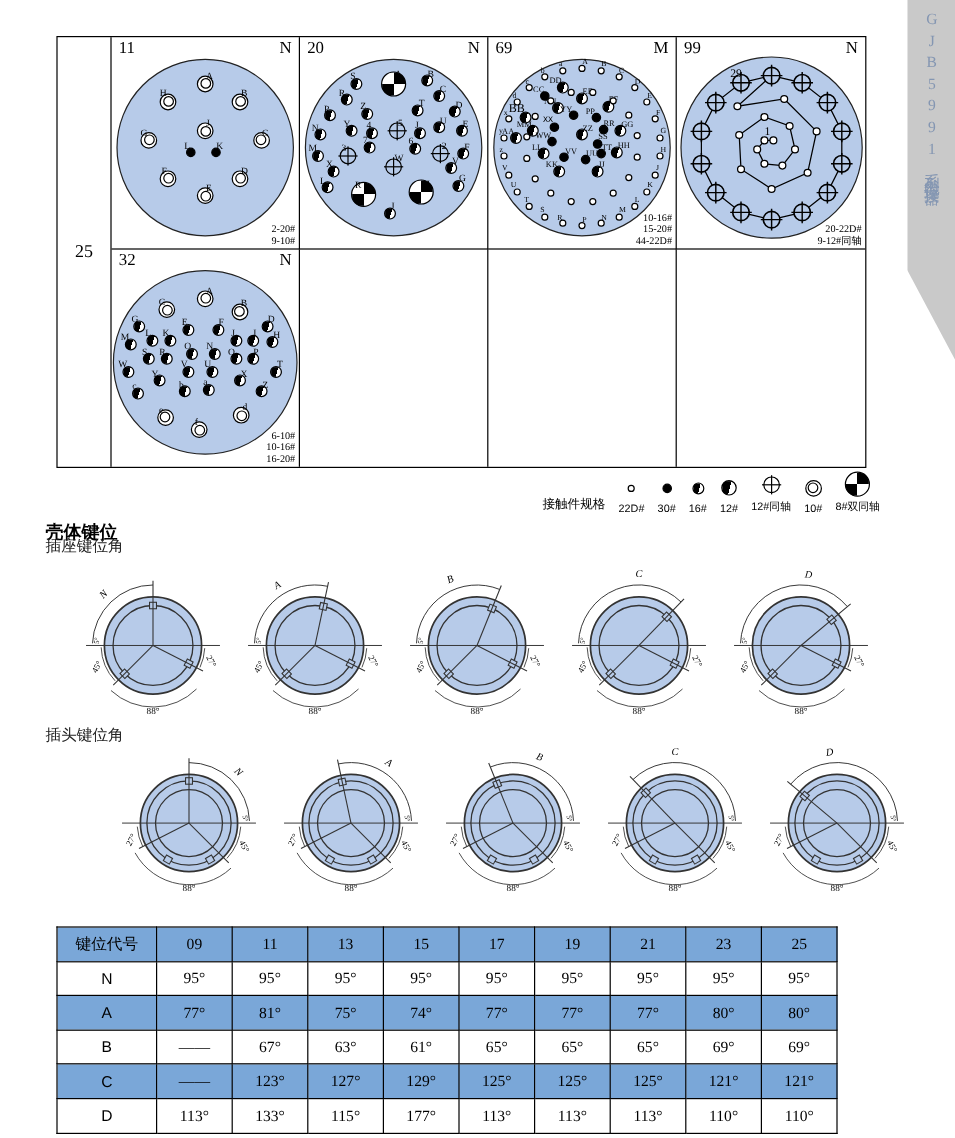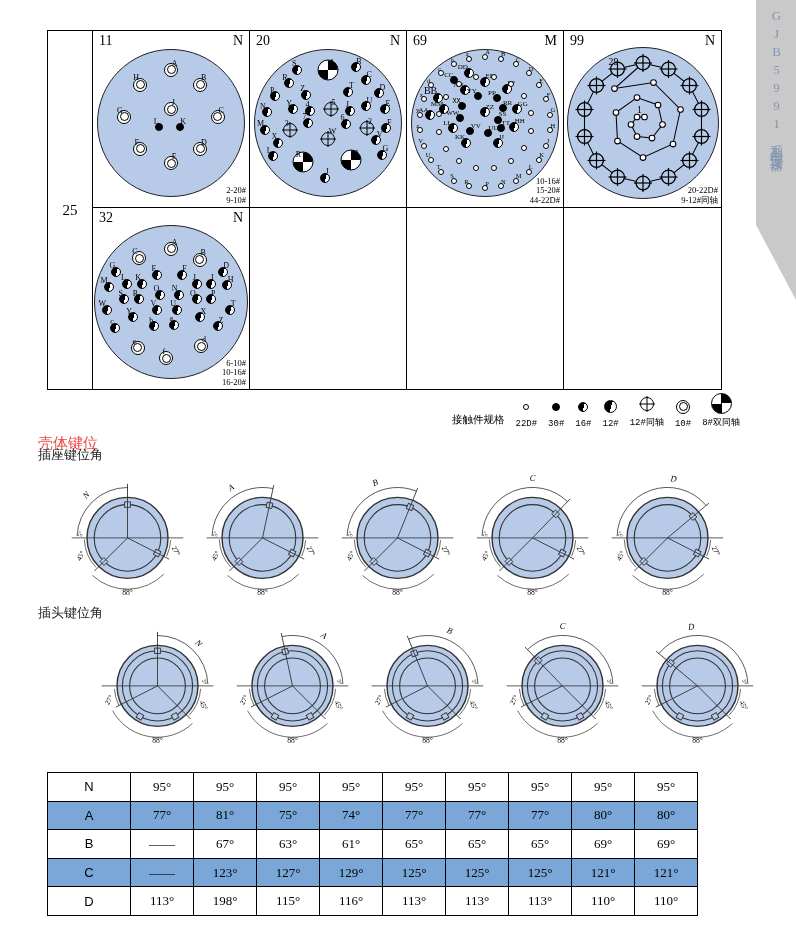--- a/index.html
+++ b/index.html
@@ -56,25 +56,25 @@
   .sym.s10::before{content:"";position:absolute;inset:1.5px;border:1.5px solid #000;border-radius:50%;}
   .sym.coax{width:12px;height:12px;border:1px solid #000;background:transparent;}
   .sym.coax::before{content:"";position:absolute;left:-2px;right:-2px;top:50%;height:1px;background:#000;transform:translateY(-50%);}
   .sym.coax::after{content:"";position:absolute;top:-2px;bottom:-2px;left:50%;width:1px;background:#000;transform:translateX(-50%);}
   .sym.dcoax{width:19px;height:19px;border:1px solid #000;
     background:conic-gradient(from 0deg,#000 0 90deg,#fff 90deg 180deg,#000 180deg 270deg,#fff 270deg 360deg);}
   
   .legend{position:absolute;left:452px;top:394px;display:flex;align-items:flex-end;gap:11px;}
   .legend .cap{font-size:10.5px;padding-bottom:2px;}
   .legend .item{display:flex;flex-direction:column;align-items:center;gap:3px;}
-  .legend .item .lab{font-size:9px;font-family:Liberation Mono, monospace;white-space:nowrap;}
+  .legend .item .lab{font-size:9px;font-family:Liberation Sans, sans-serif;white-space:nowrap;}
   .legend .symwrap{height:19px;display:flex;align-items:center;}
   .legend .sym{position:relative;border-radius:50%;display:block;}
   
-  .sec-title{position:absolute;left:38px;top:434px;font-size:15px;font-weight:normal;color:#ef4444;}
+  .sec-title{position:absolute;left:38px;top:434px;font-size:15px;font-weight:bold;color:#000000;}
   .sub-label{position:absolute;left:38px;font-size:13px;color:#222;}
   .sub-socket{top:446px;}
   .sub-plug{top:604px;}
   
   .key-row{position:absolute;left:0;width:796px;display:flex;}
   .key-row.socket{top:472px;padding-left:60px;}
   .key-row.plug{top:620px;padding-left:90px;}
   .key-fig{width:135px;height:130px;flex:0 0 135px;}
   .key-fig svg{width:135px;height:130px;display:block;}
   
@@ -1059,20 +1059,32 @@
         <text x="23.6" y="82.7" font-size="8" font-family="Liberation Serif, serif" text-anchor="middle" transform="rotate(-62 23.6 82.7)">27°</text>
         <text x="75.0" y="129.0" font-size="8.5" font-family="Liberation Serif, serif" text-anchor="middle">88°</text>
         <text x="123.9" y="88.8" font-size="8" font-family="Liberation Serif, serif" text-anchor="middle" transform="rotate(62 123.9 88.8)">45°</text>
         <text x="125" y="62" font-size="6.5" font-family="Liberation Serif, serif" text-anchor="middle" transform="rotate(80 125 62)">5°</text>
       </svg>
     </div>
   </div>
 
 <table class="key-table">
   <tbody>
+      <tr class="headrow">
+        <td class="codecol">键位代号</td>
+        <td class="valcol">09</td>
+        <td class="valcol">11</td>
+        <td class="valcol">13</td>
+        <td class="valcol">15</td>
+        <td class="valcol">17</td>
+        <td class="valcol">19</td>
+        <td class="valcol">21</td>
+        <td class="valcol">23</td>
+        <td class="valcol">25</td>
+      </tr>
       <tr>
         <td class="codecol">N</td>
         <td class="valcol">95°</td>
         <td class="valcol">95°</td>
         <td class="valcol">95°</td>
         <td class="valcol">95°</td>
         <td class="valcol">95°</td>
         <td class="valcol">95°</td>
         <td class="valcol">95°</td>
         <td class="valcol">95°</td>
@@ -1110,23 +1122,23 @@
         <td class="valcol">129°</td>
         <td class="valcol">125°</td>
         <td class="valcol">125°</td>
         <td class="valcol">125°</td>
         <td class="valcol">121°</td>
         <td class="valcol">121°</td>
       </tr>
       <tr>
         <td class="codecol">D</td>
         <td class="valcol">113°</td>
-        <td class="valcol">198°</td>
+        <td class="valcol">133°</td>
         <td class="valcol">115°</td>
-        <td class="valcol">116°</td>
+        <td class="valcol">177°</td>
         <td class="valcol">113°</td>
         <td class="valcol">113°</td>
         <td class="valcol">113°</td>
         <td class="valcol">110°</td>
         <td class="valcol">110°</td>
       </tr>
     </tbody>
 </table>
 
 </body></html>

